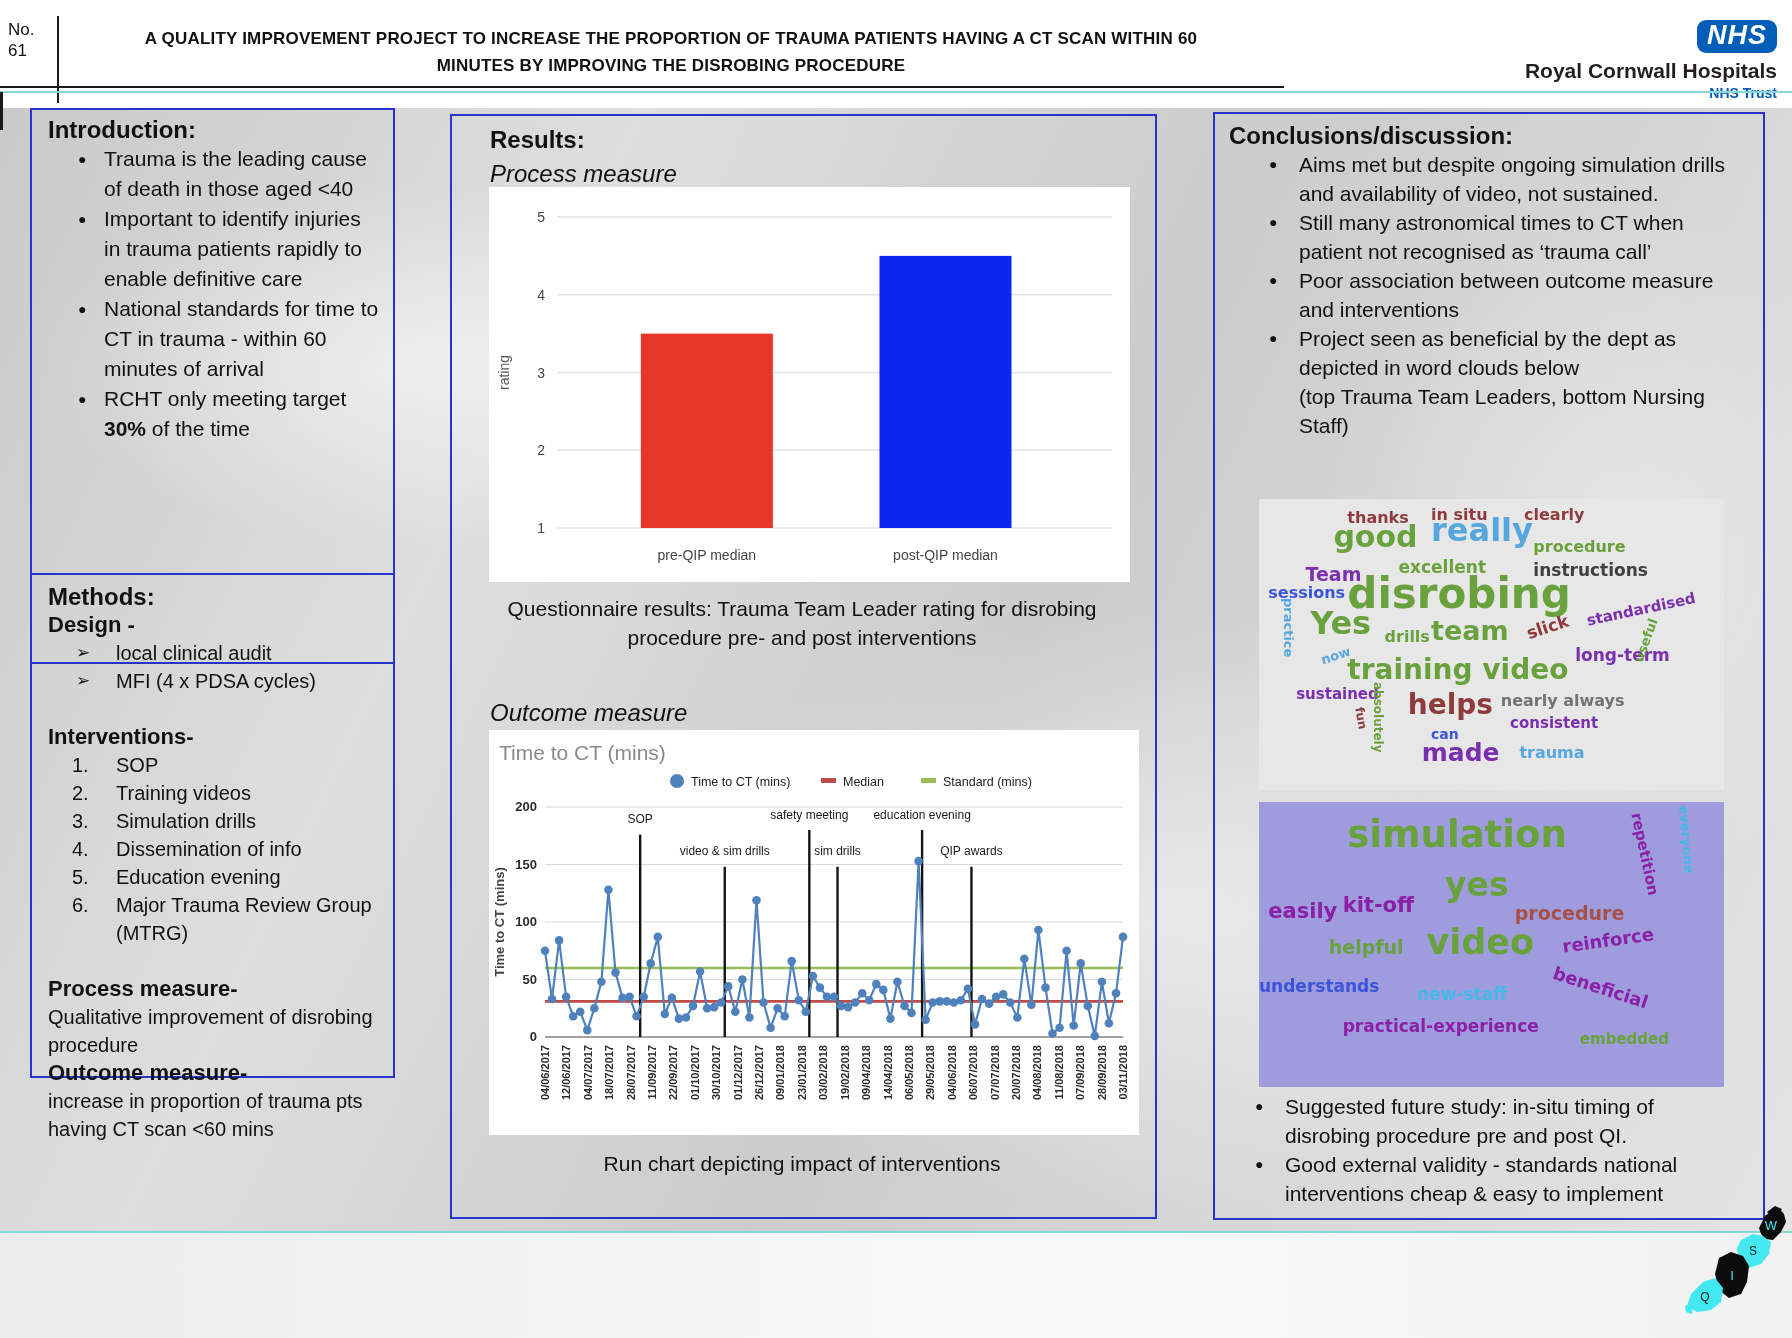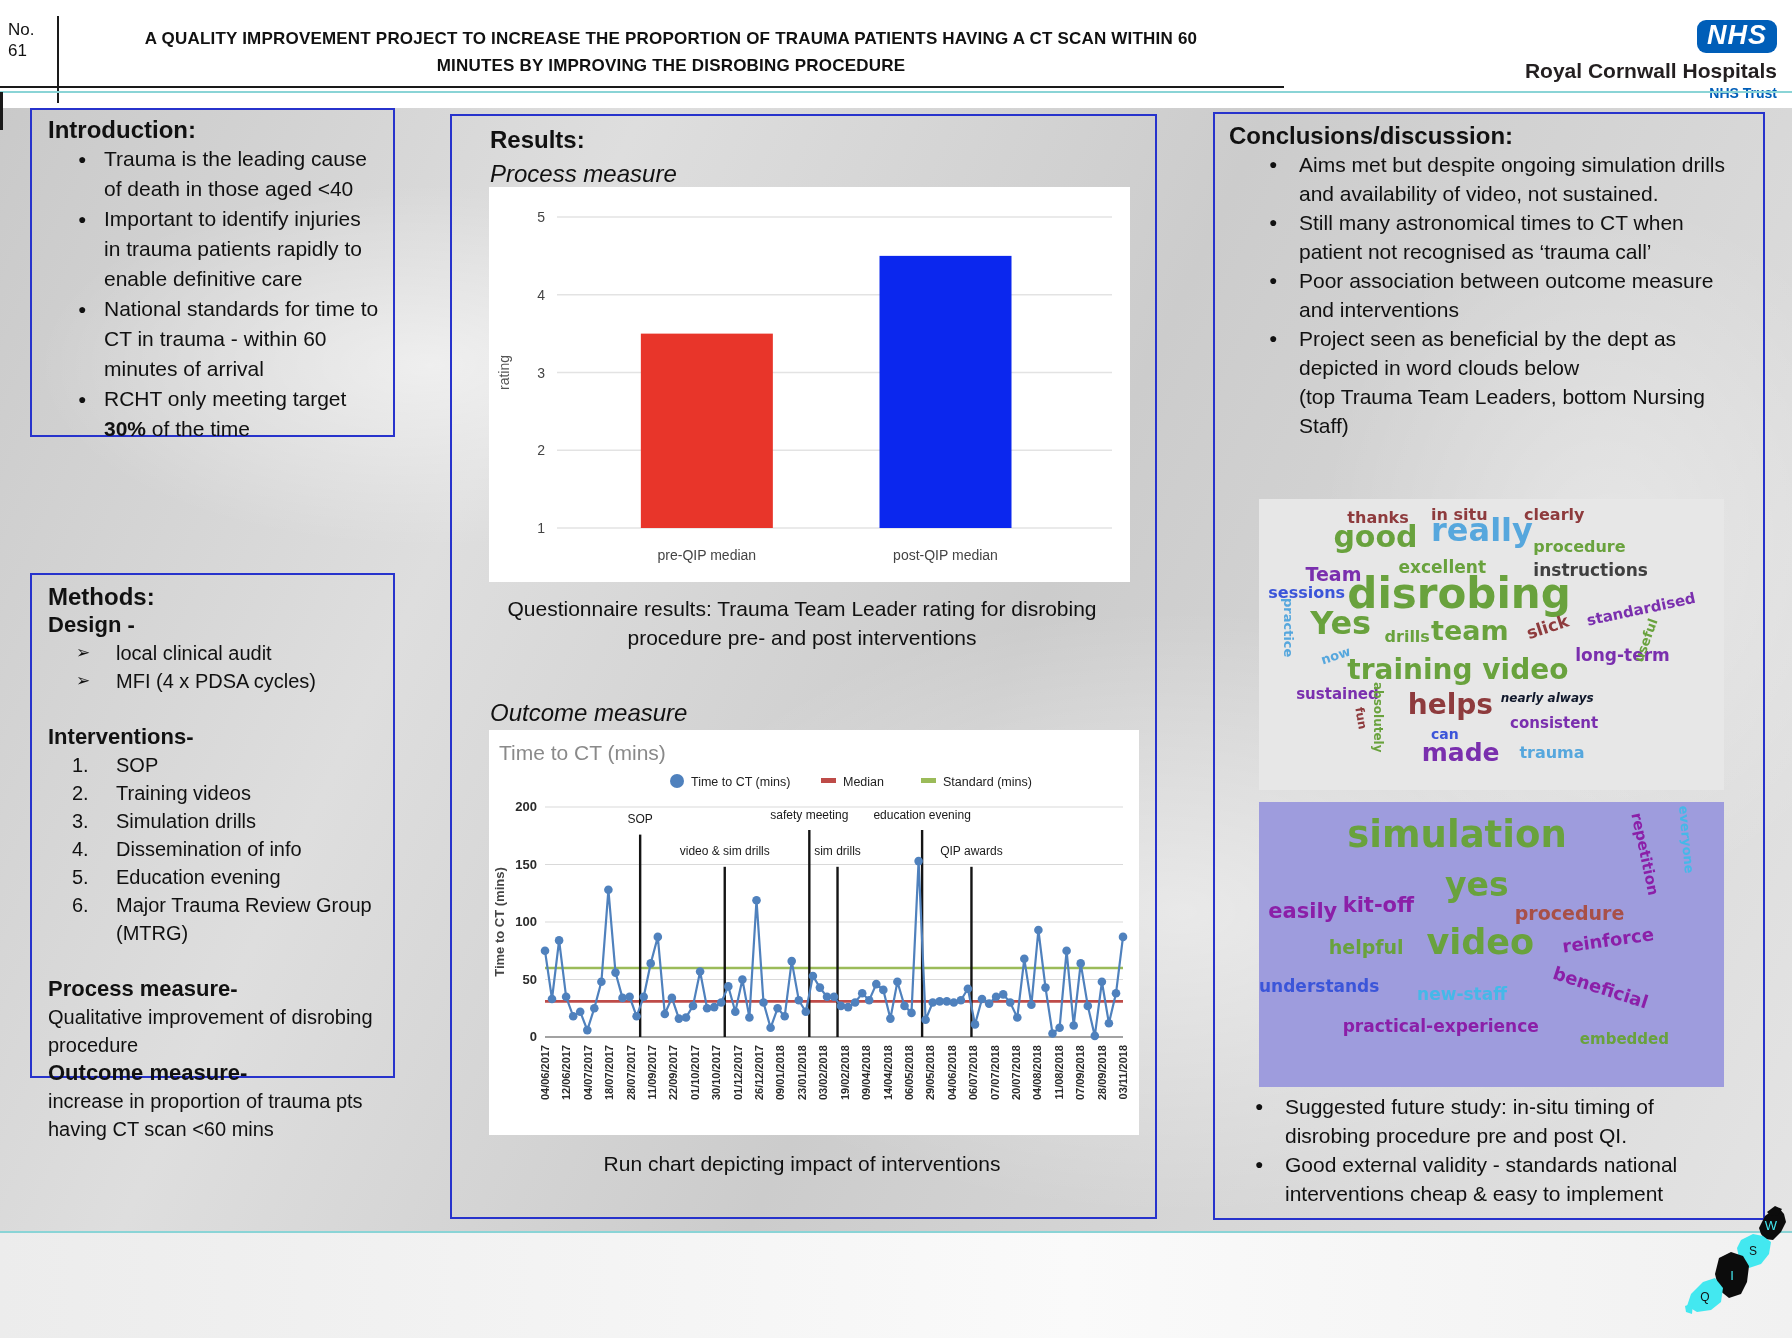--- a/index.html
+++ b/index.html
@@ -27,21 +27,21 @@
     background:
       radial-gradient(ellipse 560px 260px at 24% 24%, rgba(255,255,255,.55), rgba(255,255,255,0) 70%),
       radial-gradient(ellipse 760px 420px at 66% 72%, rgba(255,255,255,.50), rgba(255,255,255,0) 72%),
       radial-gradient(ellipse 420px 500px at 90% 40%, rgba(255,255,255,.35), rgba(255,255,255,0) 70%),
       linear-gradient(115deg,#c9c9c9 0%,#dedede 28%,#cccccc 55%,#e4e4e4 100%);}
   .footer-bg{position:absolute;left:0;top:1233px;width:1792px;height:105px;
     background:linear-gradient(90deg,#ececec,#fafafa 60%,#f1f1f1);}
 
   
   .box{position:absolute;border:2px solid #2733cc;background:transparent;box-sizing:border-box;}
-  .box-intro{left:30px;top:108px;width:365px;height:329px;padding:6px 14px 0 16px;}
+  .box-intro{left:30px;top:108px;width:365px;height:556px;padding:6px 14px 0 16px;}
   .box-methods{left:30px;top:573px;width:365px;height:505px;padding:8px 10px 0 16px;}
   .box-results{left:450px;top:114px;width:707px;height:1105px;}
   .box-conclusions{left:1213px;top:112px;width:552px;height:1108px;padding:8px 12px 0 14px;}
 
   .h1{font-size:24px;font-weight:bold;color:#111;}
 
   
   .bul{display:flex;margin:0;}
   .bul .dot{width:26px;min-width:26px;margin-left:30px;font-size:14px;line-height:30px;color:#111;}
   .bul .txt{font-size:21px;line-height:30px;color:#111;}
@@ -387,21 +387,21 @@
         <span style="left: 57%; top: 43%; font-size: 17px; color: rgb(142, 59, 61); transform: rotate(-18deg);">slick</span>
         <span style="left: 70%; top: 39%; font-size: 15px; color: rgb(122, 47, 174); transform: rotate(-12deg);">standardised</span>
         <span style="left: 68%; top: 50%; font-size: 17px; color: rgb(122, 47, 174);">long-term</span>
         <span style="left: 80%; top: 55%; font-size: 13px; color: rgb(105, 162, 61); transform: rotate(-70deg);">useful</span>
         <span style="left: 13%; top: 53%; font-size: 13px; color: rgb(86, 167, 221); transform: rotate(-18deg);">now</span>
         <span style="left: 19%; top: 53%; font-size: 28px; color: rgb(105, 162, 61);">training video</span>
         <span style="left: 8%; top: 64%; font-size: 15px; color: rgb(122, 47, 174);">sustained</span>
         <span style="left: 27%; top: 63%; font-size: 12px; color: rgb(105, 162, 61); transform: rotate(90deg);">absolutely</span>
         <span style="left: 23%; top: 71%; font-size: 12px; color: rgb(142, 59, 61); transform: rotate(80deg);">fun</span>
         <span style="left: 32%; top: 65%; font-size: 28px; color: rgb(142, 59, 61);">helps</span>
-        <span style="left: 52%; top: 66%; font-size: 12px; color: #0f172a; font-style: italic;">nearly always</span>
+        <span style="left: 52%; top: 66%; font-size: 16px; color: #737373;">nearly always</span>
         <span style="left: 37%; top: 78%; font-size: 14px; color: rgb(59, 85, 217);">can</span>
         <span style="left: 54%; top: 74%; font-size: 15px; color: rgb(122, 47, 174);">consistent</span>
         <span style="left: 35%; top: 82%; font-size: 25px; color: rgb(122, 47, 174);">made</span>
         <span style="left: 56%; top: 84%; font-size: 16px; color: rgb(86, 167, 221);">trauma</span>
       </div>
     <div class="cloud cloud-bottom" id="cloud-bottom" style="background: rgb(158, 156, 221);">
         <span style="left: 19%; top: 4%; font-size: 37px; color: rgb(105, 162, 61);">simulation</span>
         <span style="left: 83%; top: 3%; font-size: 15px; color: rgb(139, 31, 168); transform: rotate(78deg);">repetition</span>
         <span style="left: 93%; top: 1%; font-size: 13px; color: rgb(69, 184, 232); transform: rotate(85deg);">everyone</span>
         <span style="left: 40%; top: 22%; font-size: 33px; color: rgb(105, 162, 61);">yes</span>

